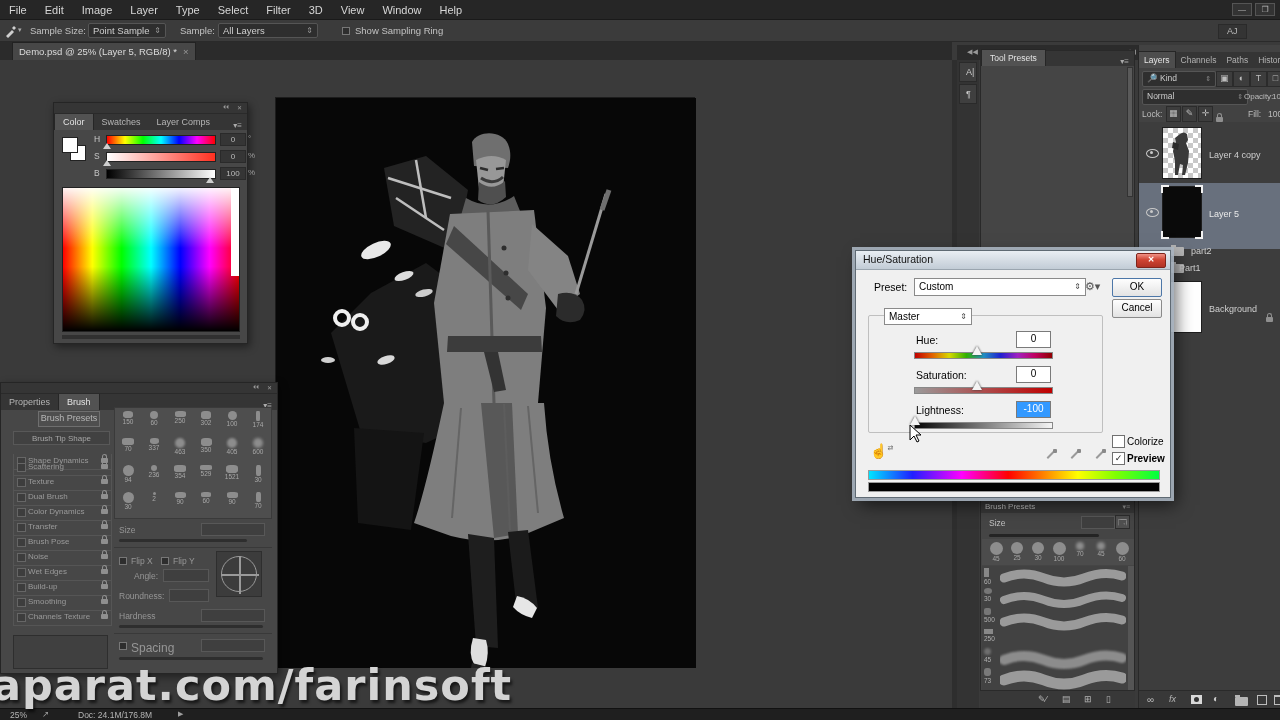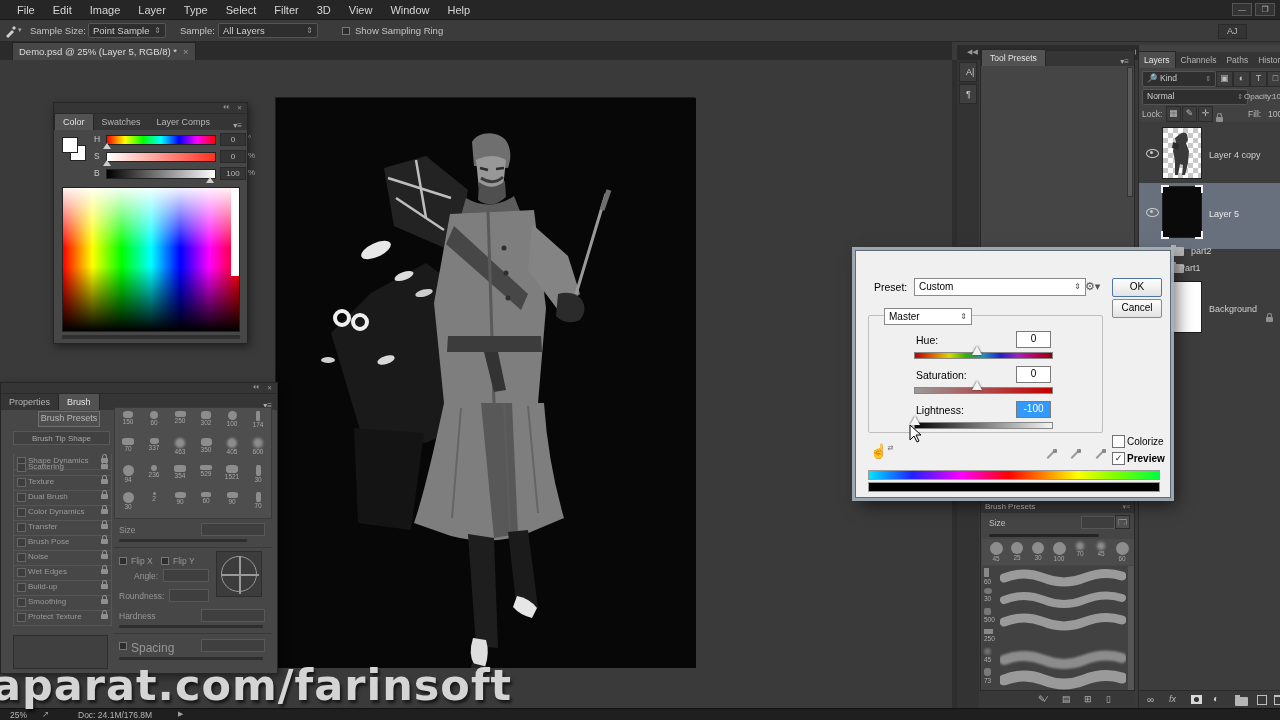--- a/index.html
+++ b/index.html
@@ -1,21 +1,21 @@
 <!DOCTYPE html>
 <html><head>
 <meta charset="utf-8">
 <style>
   html,body{margin:0;padding:0}
   body{width:1280px;height:720px;position:relative;overflow:hidden;
        background:#3a3a3a;font-family:"Liberation Sans",sans-serif;color:#c9c9c9;}
   .abs{position:absolute;box-sizing:border-box}
   
   .menubar{left:0;top:0;width:1280px;height:20px;background:#262626;border-bottom:1px solid #1a1a1a;
-           display:flex;align-items:center;padding-left:8px}
+           display:flex;align-items:center;padding-left:0}
   .menubar span{font-size:11px;color:#d6d6d6;padding:0 9px;line-height:20px}
   .winbtn{top:3px;width:20px;height:13px;background:#333;border:1px solid #555;color:#bbb;
           font-size:8px;line-height:11px;text-align:center}
   .optionsbar{left:0;top:20px;width:1280px;height:22px;background:#3b3b3b;border-bottom:1px solid #2a2a2a}
   .optlabel{font-size:9.5px;color:#c2c2c2;line-height:22px}
   .optdrop{height:15px;background:#2e2e2e;border:1px solid #555;border-radius:2px;
            font-size:9.5px;color:#cfcfcf;line-height:14px;padding:0 4px}
   .spin{float:right;color:#999;font-size:8px;line-height:14px}
   .chk{width:8px;height:8px;border:1px solid #777;background:#2e2e2e;display:inline-block}
   .tabbar{left:0;top:42px;width:952px;height:18px;background:#2b2b2b}
@@ -264,21 +264,21 @@
   <div class="brow" style="top:77px"><span class="cb"></span><span style="margin-left:14px">Scattering</span><span class="lock"></span></div>
   <div class="brow" style="top:92px"><span class="cb"></span><span style="margin-left:14px">Texture</span><span class="lock"></span></div>
   <div class="brow" style="top:107px"><span class="cb"></span><span style="margin-left:14px">Dual Brush</span><span class="lock"></span></div>
   <div class="brow" style="top:122px"><span class="cb"></span><span style="margin-left:14px">Color Dynamics</span><span class="lock"></span></div>
   <div class="brow" style="top:137px"><span class="cb"></span><span style="margin-left:14px">Transfer</span><span class="lock"></span></div>
   <div class="brow" style="top:152px"><span class="cb"></span><span style="margin-left:14px">Brush Pose</span><span class="lock"></span></div>
   <div class="brow" style="top:167px"><span class="cb"></span><span style="margin-left:14px">Noise</span><span class="lock"></span></div>
   <div class="brow" style="top:182px"><span class="cb"></span><span style="margin-left:14px">Wet Edges</span><span class="lock"></span></div>
   <div class="brow" style="top:197px"><span class="cb"></span><span style="margin-left:14px">Build-up</span><span class="lock"></span></div>
   <div class="brow" style="top:212px"><span class="cb"></span><span style="margin-left:14px">Smoothing</span><span class="lock"></span></div>
-  <div class="brow" style="top:227px"><span class="cb"></span><span style="margin-left:14px">Protect Texture</span><span class="lock"></span></div>
+  <div class="brow" style="top:227px"><span class="cb"></span><span style="margin-left:14px">Channels Texture</span><span class="lock"></span></div>
   <div class="abs" style="left:12px;top:252px;width:95px;height:34px;background:#404040;border:1px solid #2e2e2e"></div>
 
   <div class="abs" style="left:113px;top:24px;width:158px;height:112px;background:#4e4e4e;border:1px solid #3a3a3a"></div>
   <div class="tipcell" style="left:114px;top:26px">
       <div class="blob" style="width:10px;height:7px;border-radius:40%"></div>
       <div class="n">150</div>
     </div>
   <div class="tipcell" style="left:140px;top:26px">
       <div class="blob" style="width:8px;height:8px"></div>
       <div class="n">60</div>
@@ -571,20 +571,24 @@
   <span class="abs" style="left:52px;top:4px;width:11px;height:9px;background:#d8d8d8">
       <span style="display:block;width:5px;height:5px;border-radius:50%;background:#333;margin:2px auto"></span>
     </span>
   <span class="abs" style="left:74px;top:2px;font-size:10px;color:#c9c9c9">◐</span>
   <span class="folderic" style="left:96px;top:6px"></span>
   <span class="abs" style="left:118px;top:4px;width:10px;height:10px;border:1px solid #bdbdbd"></span>
   <span class="abs" style="left:135px;top:4px;width:8px;height:10px;border:1px solid #bdbdbd;border-top:2px solid #bdbdbd"></span>
 </div>
 
 <div class="abs dialog">
+  <div class="dtitle">
+    <span>Hue/Saturation</span>
+    <span class="dclose">✕</span>
+  </div>
   <span class="dlab" style="left:18px;top:30px">Preset:</span>
   <div class="dselect" style="left:58px;top:27px;width:162px">
     <span>Custom</span>
     <span style="float:right;color:#444;font-size:8px">⇕</span>
   </div>
   <span class="abs" style="left:229px;top:29px;font-size:11px;color:#555">⚙▾</span>
   <div class="dbtn" style="left:256px;top:27px;border-color:#4d77a8">OK</div>
   <div class="dbtn" style="left:256px;top:48px">Cancel</div>
   <div class="groupbox" style="left:12px;top:64px;width:233px;height:116px"></div>
   <div class="dselect" style="left:28px;top:57px;width:78px;height:15px">

